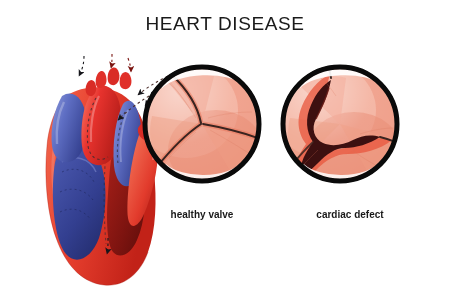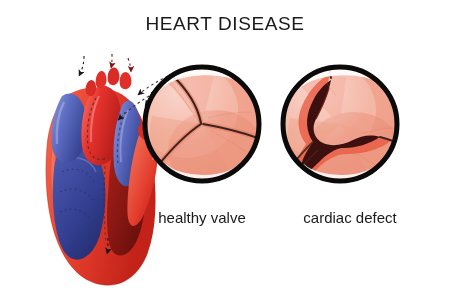--- a/index.html
+++ b/index.html
@@ -9,21 +9,21 @@
   #stage{position:relative;width:450px;height:305px;background:#ffffff;}
 
   #title{
     position:absolute;left:0;top:13px;width:450px;
     text-align:center;font-size:19px;letter-spacing:.6px;
     color:#1a1a1a;font-weight:400;white-space:nowrap;
   }
 
   .valve-label{
     position:absolute;top:209px;width:150px;text-align:center;
-    font-size:15px;color:#1a1a1a;font-weight:400;white-space:nowrap;
+    font-size:10px;color:#1a1a1a;font-weight:700;white-space:nowrap;
   }
   #label-healthy{left:127px;}
   #label-defect{left:275px;}
 
   svg{position:absolute;left:0;top:0;display:block;}
 </style>
 </head>
 <body>
 
 <div id="stage">

